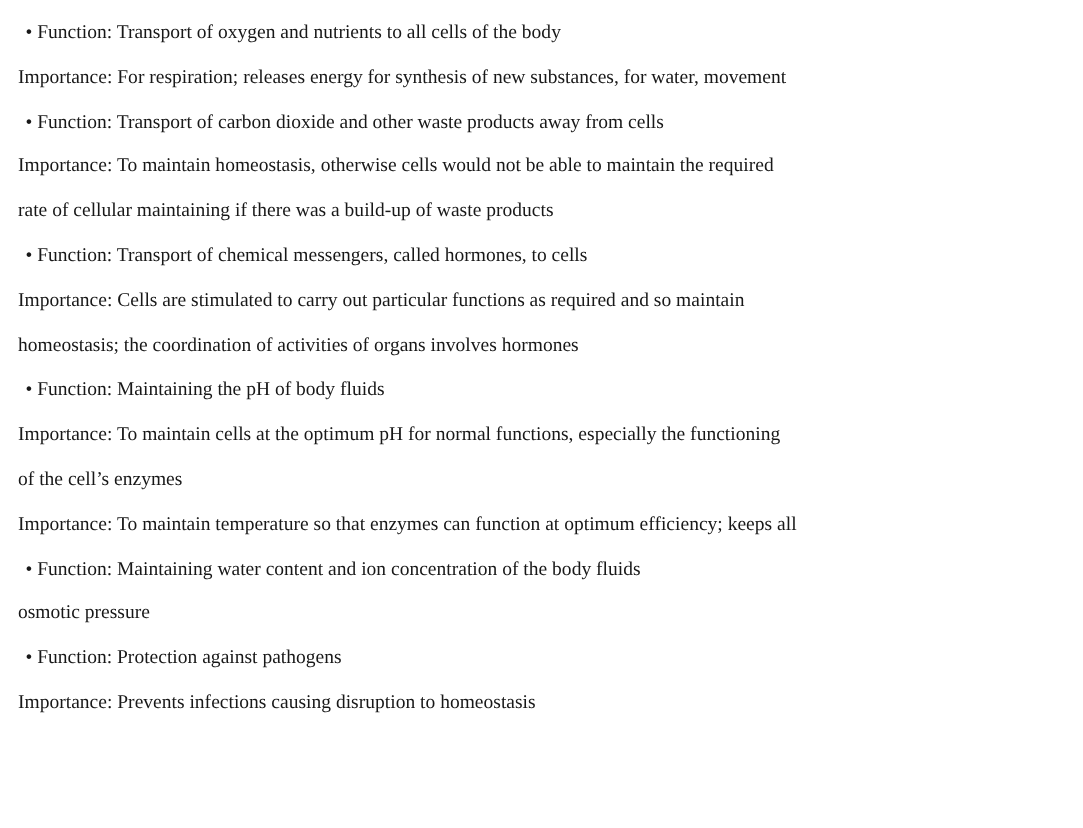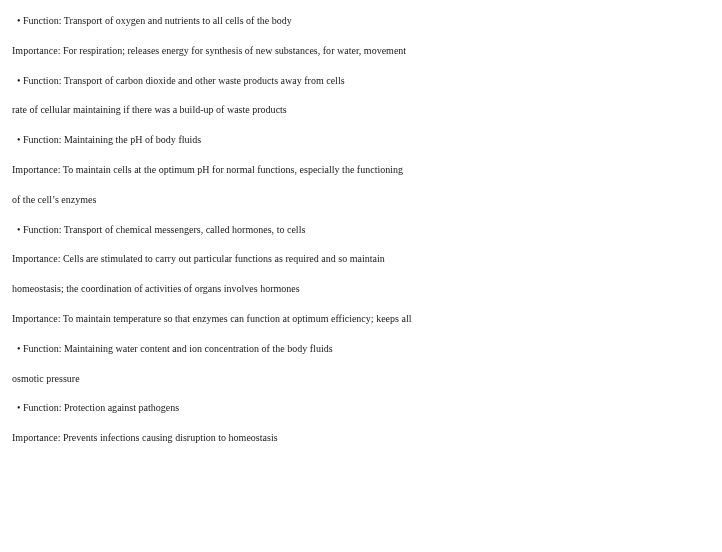--- a/index.html
+++ b/index.html
@@ -23,21 +23,21 @@
     top: 0;
     width: 722px;
     padding-top: 6px;
     box-sizing: border-box;
   }
   .entry {
     display: block;
   }
   .line {
     display: block;
-    font-size: 10px;
+    font-size: 13px;
     line-height: 29.8px;
     height: 29.8px;
     white-space: nowrap;
     letter-spacing: 0.01px;
     -webkit-font-smoothing: antialiased;
   }
   .line-function {
     padding-left: 17px;
     text-indent: 0;
   }
@@ -52,31 +52,32 @@
 <body>
 
 <div id="page">
   <div class="doc-body">
       <div class="entry">
         <div class="line line-function">• Function: Transport of oxygen and nutrients to all cells of the body</div>
         <div class="line line-importance">Importance: For respiration; releases energy for synthesis of new substances, for water, movement</div>
       </div>
       <div class="entry">
         <div class="line line-function">• Function: Transport of carbon dioxide and other waste products away from cells</div>
+        <div class="line line-importance">Importance: To maintain homeostasis, otherwise cells would not be able to maintain the required</div>
         <div class="line line-continuation">rate of cellular maintaining if there was a build-up of waste products</div>
+      </div>
+      <div class="entry">
+        <div class="line line-function">• Function: Transport of chemical messengers, called hormones, to cells</div>
+        <div class="line line-importance">Importance: Cells are stimulated to carry out particular functions as required and so maintain</div>
+        <div class="line line-continuation">homeostasis; the coordination of activities of organs involves hormones</div>
       </div>
       <div class="entry">
         <div class="line line-function">• Function: Maintaining the pH of body fluids</div>
         <div class="line line-importance">Importance: To maintain cells at the optimum pH for normal functions, especially the functioning</div>
         <div class="line line-continuation">of the cell’s enzymes</div>
-      </div>
-      <div class="entry">
-        <div class="line line-function">• Function: Transport of chemical messengers, called hormones, to cells</div>
-        <div class="line line-importance">Importance: Cells are stimulated to carry out particular functions as required and so maintain</div>
-        <div class="line line-continuation">homeostasis; the coordination of activities of organs involves hormones</div>
       </div>
       <div class="entry">
         <div class="line line-importance">Importance: To maintain temperature so that enzymes can function at optimum efficiency; keeps all</div>
       </div>
       <div class="entry">
         <div class="line line-function">• Function: Maintaining water content and ion concentration of the body fluids</div>
         <div class="line line-continuation">osmotic pressure</div>
       </div>
       <div class="entry">
         <div class="line line-function">• Function: Protection against pathogens</div>

